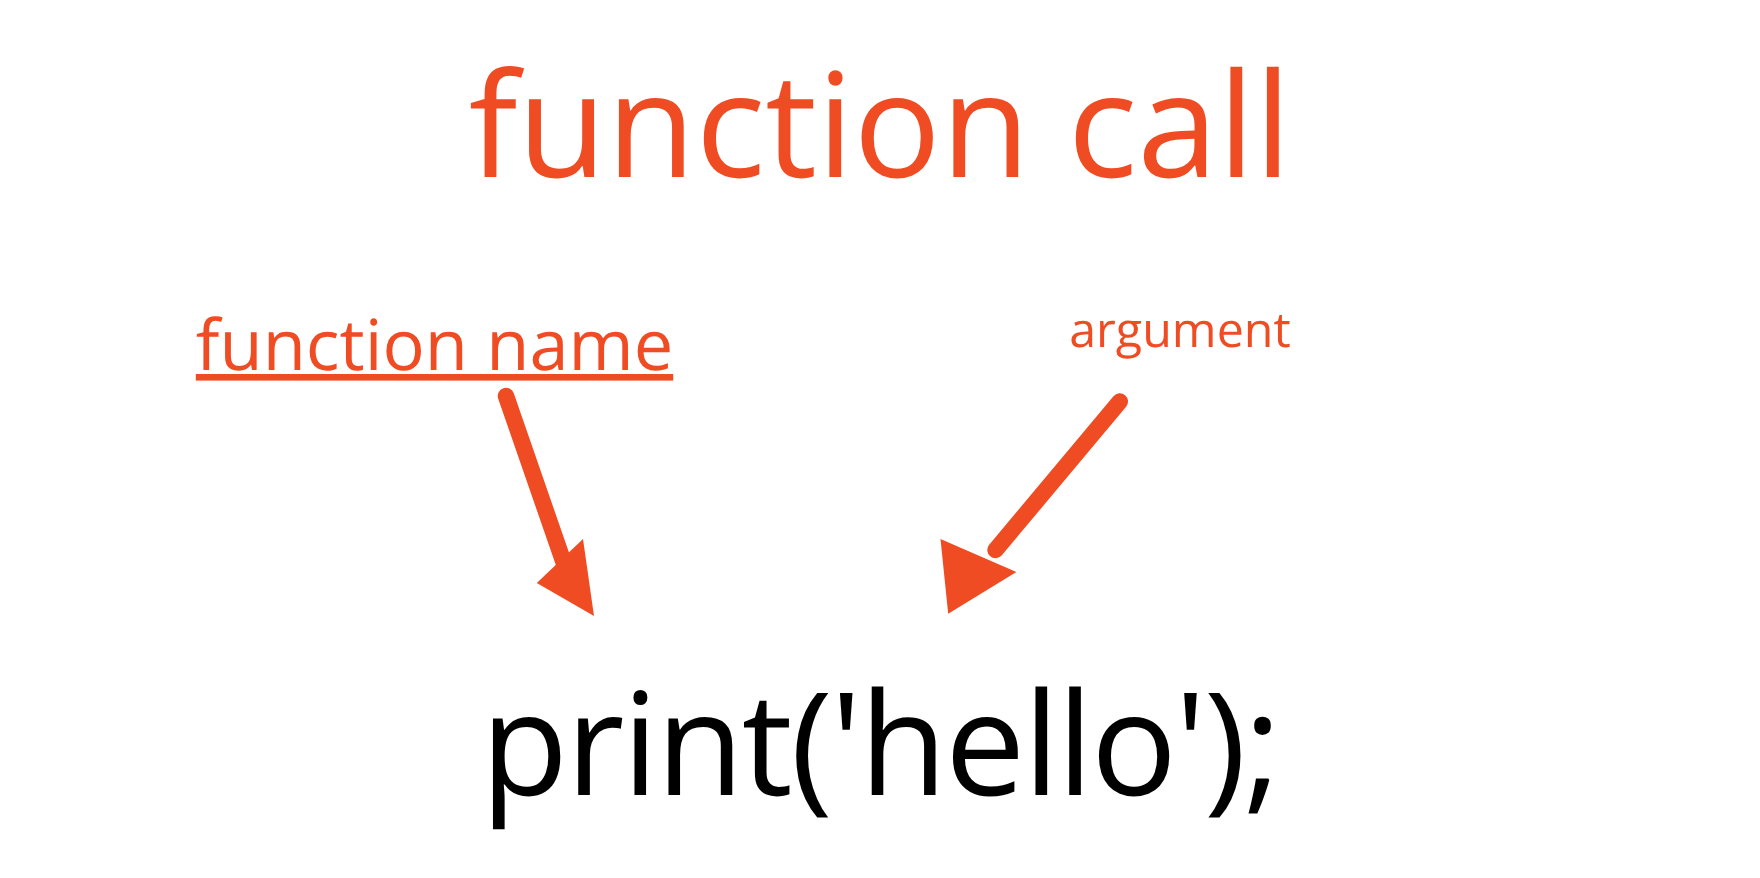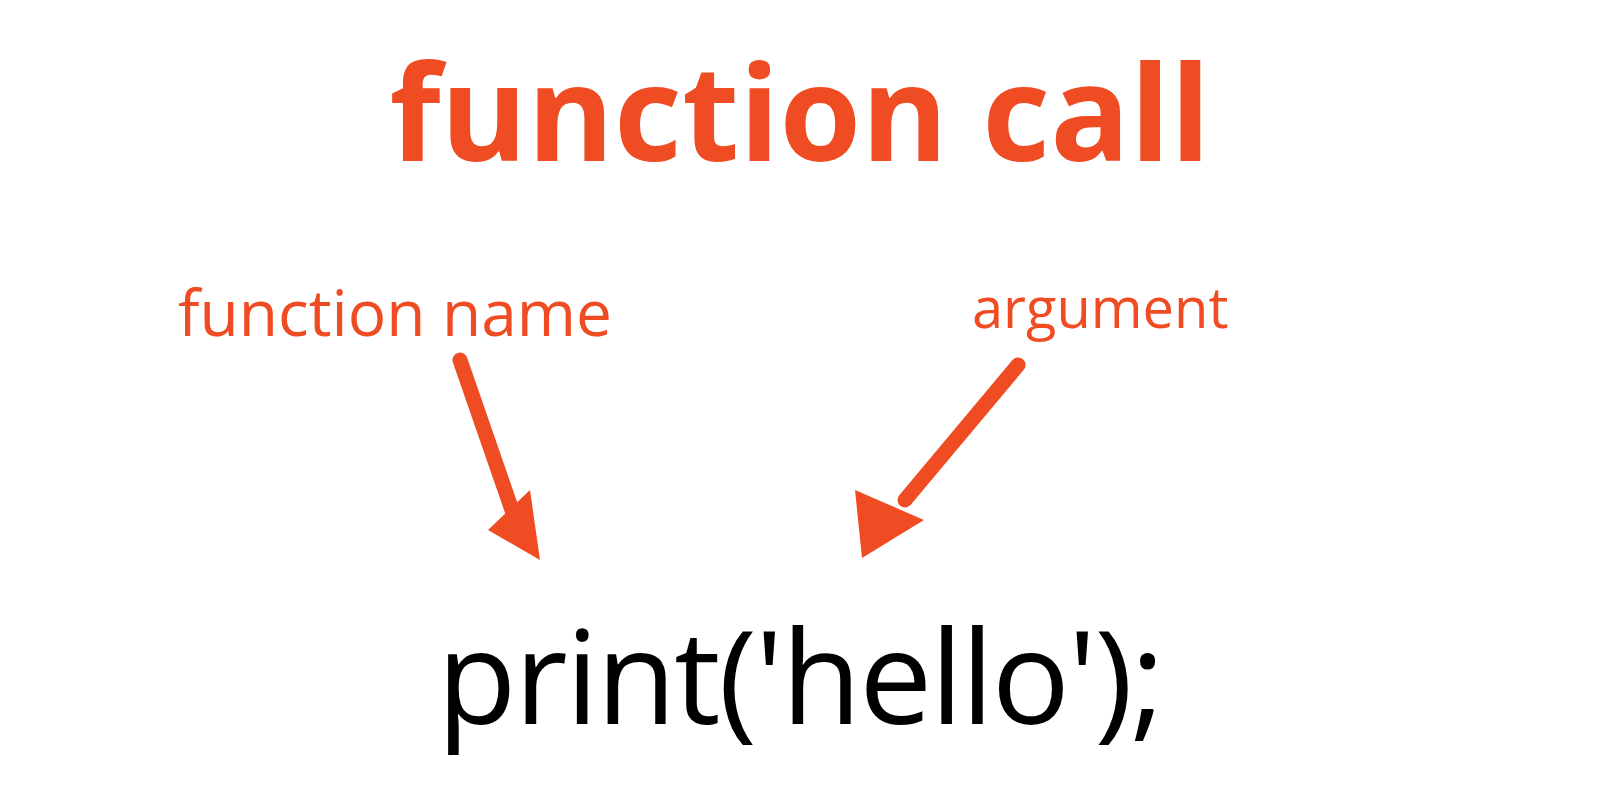--- a/index.html
+++ b/index.html
@@ -14,38 +14,39 @@
       font-family: "Open Sans", "Segoe UI", Arial, sans-serif;
       position: relative;
       overflow: hidden;
     }
     .title {
       position: absolute;
       top: 20px;
       left: 50%;
       transform: translateX(-50%);
       font-size: 132px;
-      font-weight: 700;
+      font-weight: 400;
       color: #f04c23;
       white-space: nowrap;
     }
     .label-function-name {
       position: absolute;
       top: 268px;
       left: 178px;
       font-size: 64px;
       font-weight: 400;
       color: #f04c23;
       white-space: nowrap;
+      text-decoration: underline;
     }
     .label-argument {
       position: absolute;
       top: 268px;
       left: 972px;
-      font-size: 56px;
+      font-size: 44px;
       font-weight: 400;
       color: #f04c23;
       white-space: nowrap;
     }
     .code-line {
       position: absolute;
       top: 585px;
       left: 50%;
       transform: translateX(-50%);
       font-size: 130px;

